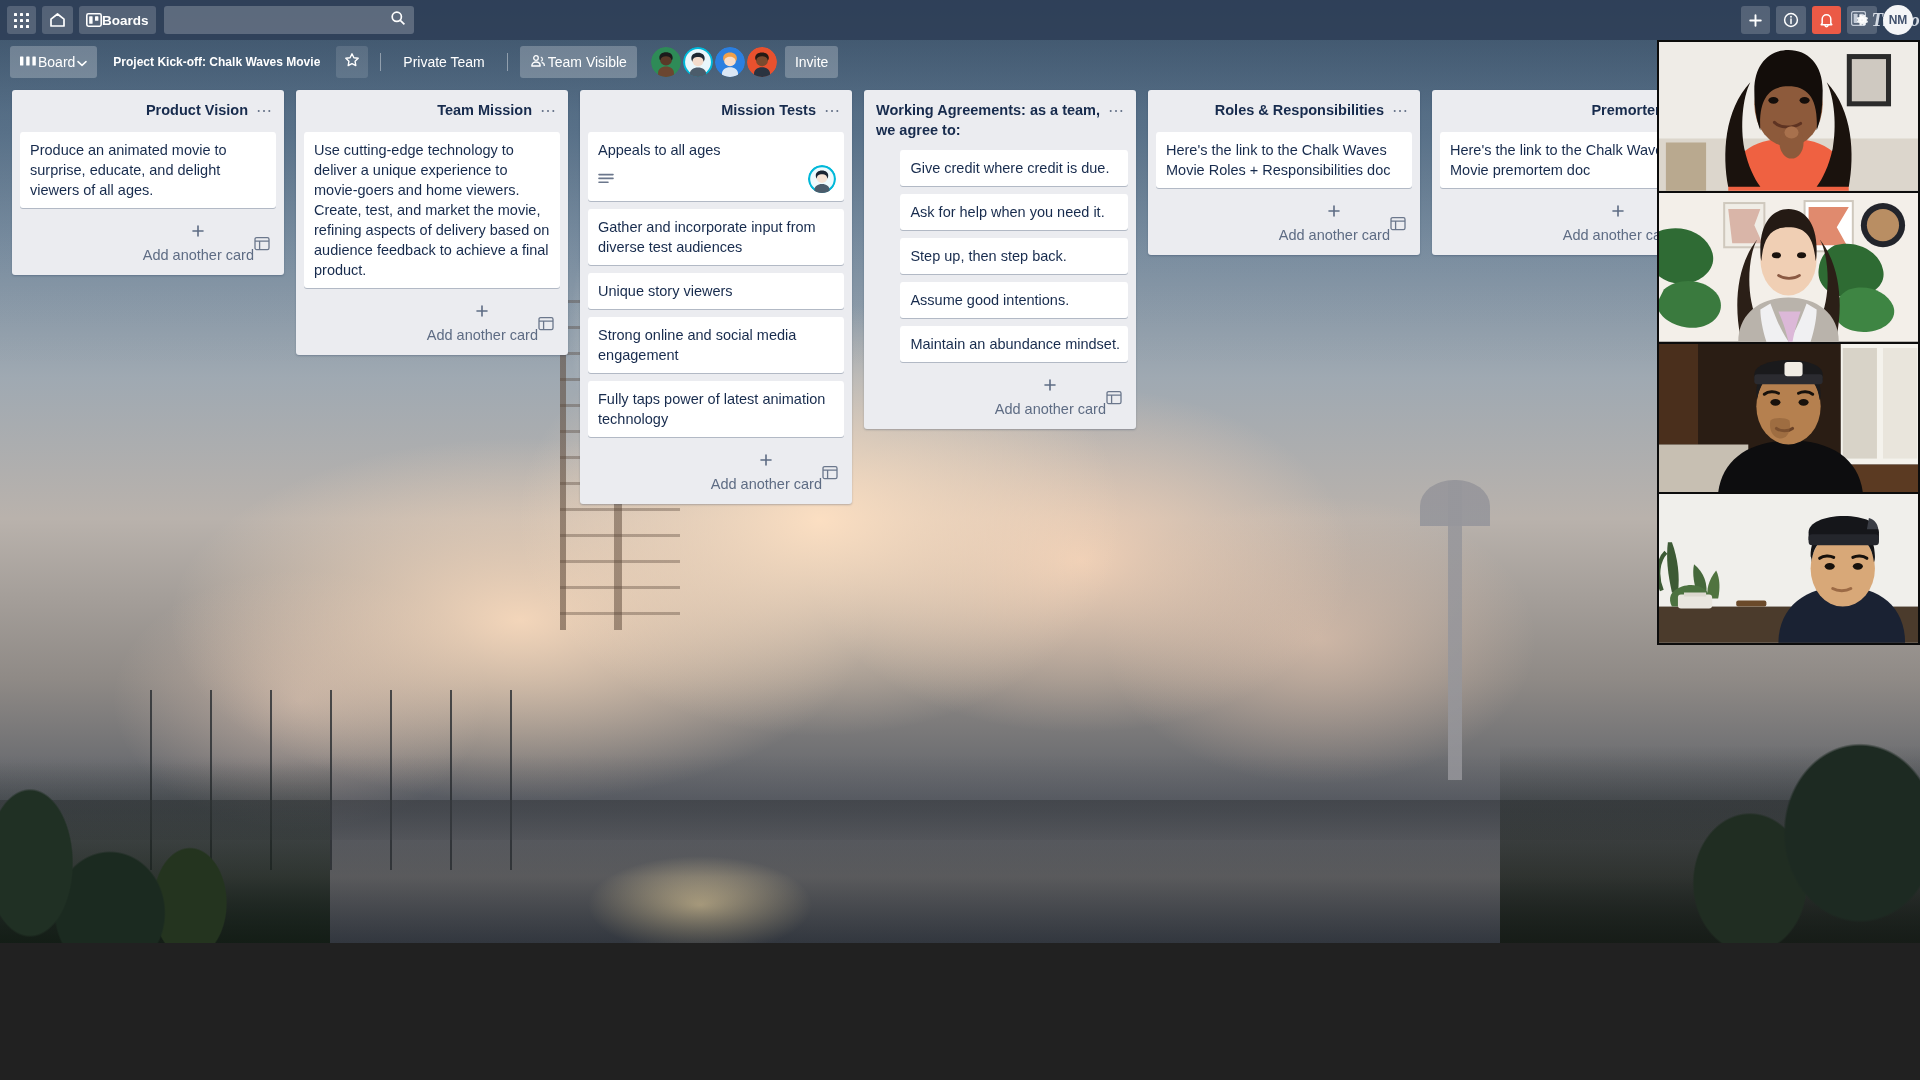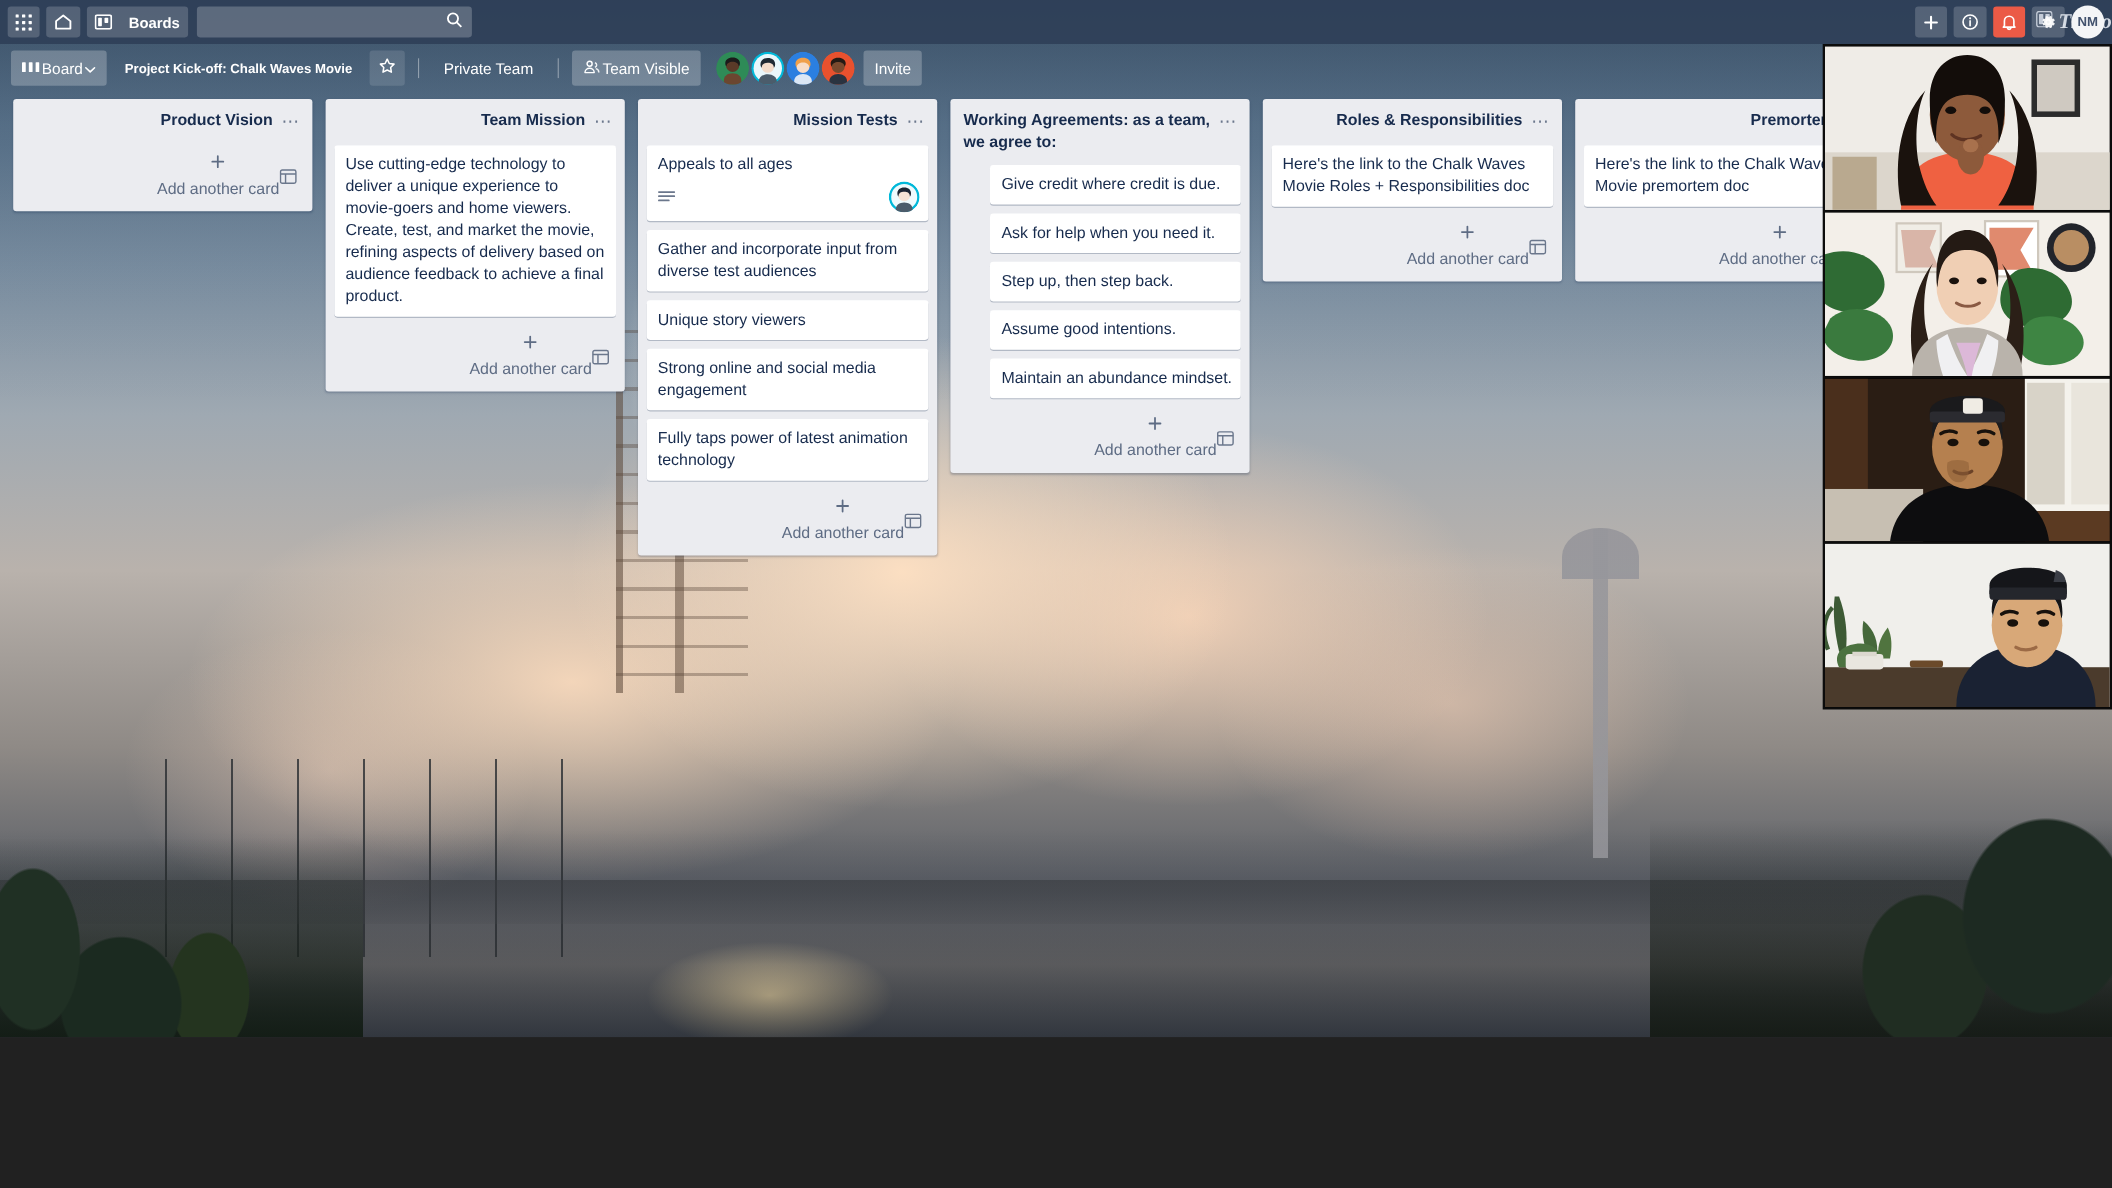--- a/index.html
+++ b/index.html
@@ -82,21 +82,21 @@
     position: absolute; left: 0; top: 0; width: 1920px; height: 40px;
     background: rgba(45,62,86,.86);
     display: flex; align-items: center; gap: 6px;
     padding: 0 7px;
     z-index: 30;
   }
   .nav-btn {
     height: 28px; min-width: 28px; border-radius: 3px;
     background: rgba(255,255,255,.18);
     display: flex; align-items: center; justify-content: center;
-    gap: 15px; padding: 0 7px; cursor: pointer;
+    gap: 0; padding: 0 7px; cursor: pointer;
     color: #fff; font-size: 13.5px; font-weight: bold;
   }
   .nav-btn svg { display: block; }
   #nav-search {
     height: 28px; width: 250px; border-radius: 3px;
     background: rgba(255,255,255,.22);
     display: flex; align-items: center; justify-content: flex-end;
     padding: 0 8px; cursor: text; margin-left: 2px;
   }
   #nav-search input {
@@ -430,20 +430,25 @@
       <span>Invite</span>
     </div>
   </div>
 
   <div id="lists">
       <div class="list">
         <div class="list-header">
           <div class="list-title">Product Vision</div>
           <div class="list-menu">⋯</div>
         </div>
+        <div class="cards">
+          <div class="card">
+            <div>Produce an animated movie to surprise, educate, and delight viewers of all ages.</div>
+          </div>
+        </div>
         <div class="add-card">
           <span class="add-card-left">
             <span><svg width="14" height="14" viewBox="0 0 14 14" stroke="#5e6c84" stroke-width="1.6" stroke-linecap="round">
                 <path d="M7 2v10M2 7h10"></path>
               </svg></span>
             <span>Add another card</span>
           </span>
           <span class="tmpl-icon">
             <svg width="16" height="15" viewBox="0 0 16 15" fill="none" stroke="#6b778c" stroke-width="1.3">
               <rect x="1" y="1.6" width="14" height="12" rx="1.6"></rect>

